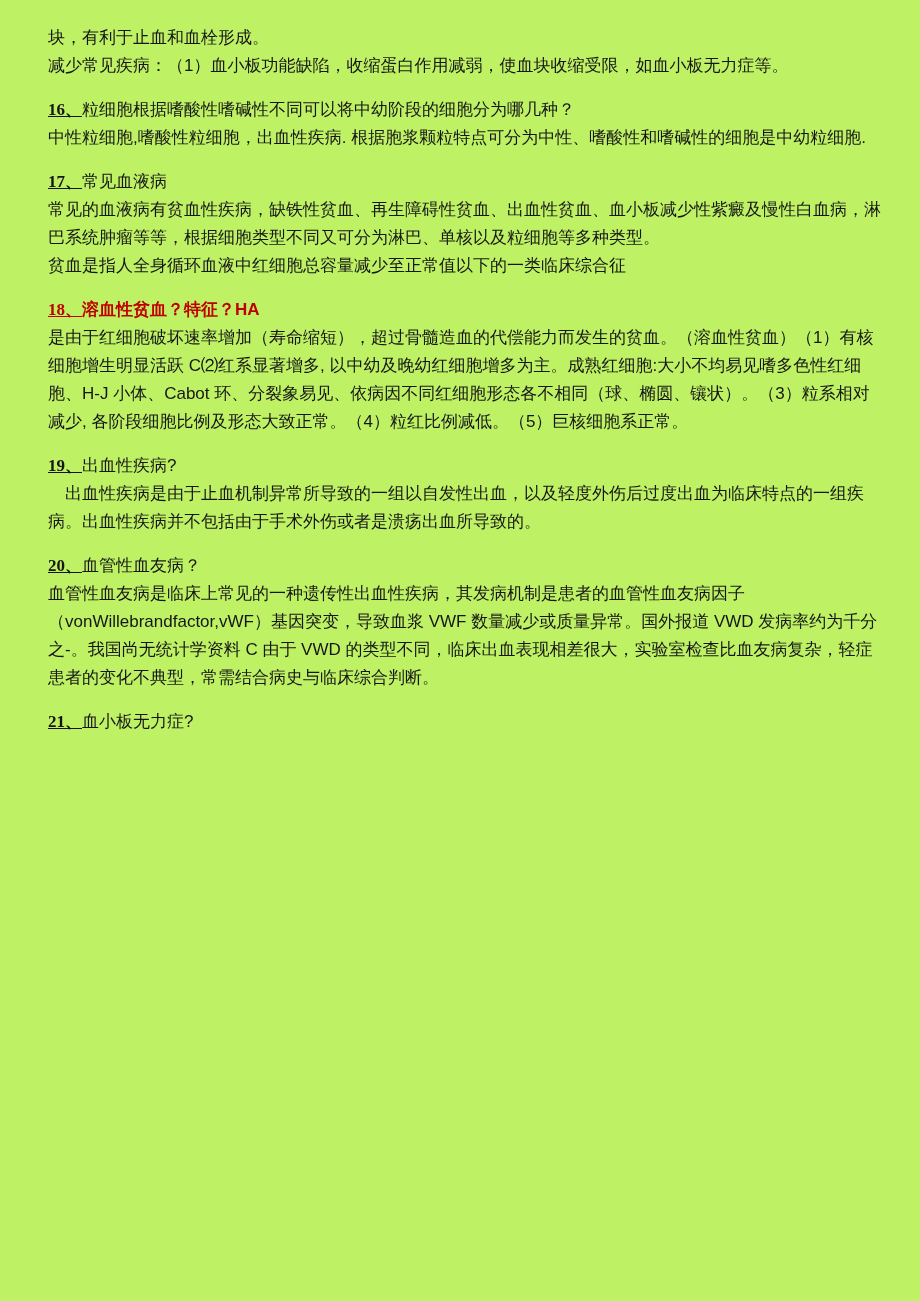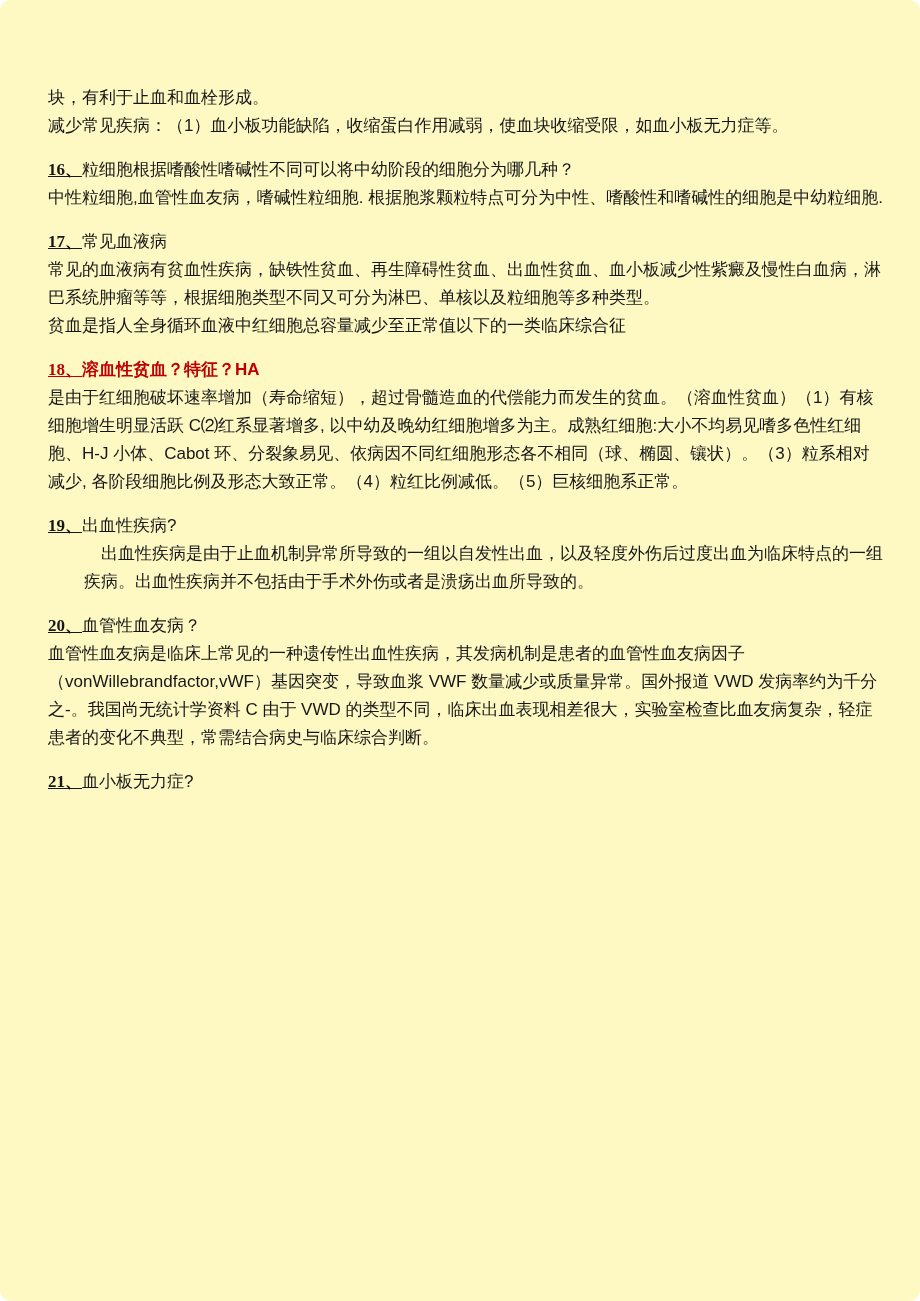--- a/index.html
+++ b/index.html
@@ -5,36 +5,35 @@
   html, body {
     margin: 0;
     padding: 0;
     background: #ffffff;
   }
   .page {
     position: relative;
     box-sizing: border-box;
     width: 920px;
     height: 1301px;
-    background: #fef9c3;
-    padding: 84px 34px 0 48px;
+    background: #bef264;
+    padding: 24px 34px 0 48px;
     font-family: "Liberation Sans", "DejaVu Sans", sans-serif;
     font-size: 17px;
     line-height: 28px;
     color: #161616;
     overflow: hidden;
-    border-radius: 11px;
   }
   .para {
     margin: 0;
     text-align: left;
     word-break: break-word;
   }
   .indent-deep { text-indent: 2.5em; }
-  .indent-one  { text-indent: 1em; margin-left: 36px; }
+  .indent-one  { text-indent: 1em; }
   .heading {
     margin: 16px 0 0 0;
     font-size: 17px;
     line-height: 28px;
     font-weight: normal;
   }
   .num {
     font-family: "Liberation Serif", "DejaVu Serif", serif;
     font-weight: 700;
     text-decoration: underline;
@@ -47,21 +46,21 @@
 </style>
 </head>
 <body>
 
 <div class="page">
 
   <p class="para">块，有利于止血和血栓形成。</p>
   <p class="para">减少常见疾病：（1）血小板功能缺陷，收缩蛋白作用减弱，使血块收缩受限，如血小板无力症等。</p>
 
   <h2 class="heading"><span class="num">16、</span><span class="title">粒细胞根据嗜酸性嗜碱性不同可以将中幼阶段的细胞分为哪几种？</span></h2>
-  <p class="para">中性粒细胞,血管性血友病，嗜碱性粒细胞. 根据胞浆颗粒特点可分为中性、嗜酸性和嗜碱性的细胞是中幼粒细胞.</p>
+  <p class="para">中性粒细胞,嗜酸性粒细胞，出血性疾病. 根据胞浆颗粒特点可分为中性、嗜酸性和嗜碱性的细胞是中幼粒细胞.</p>
 
   <h2 class="heading"><span class="num">17、</span><span class="title">常见血液病</span></h2>
   <p class="para">常见的血液病有贫血性疾病，缺铁性贫血、再生障碍性贫血、出血性贫血、血小板减少性紫癜及慢性白血病，淋巴系统肿瘤等等，根据细胞类型不同又可分为淋巴、单核以及粒细胞等多种类型。</p>
   <p class="para">贫血是指人全身循环血液中红细胞总容量减少至正常值以下的一类临床综合征</p>
 
   <h2 class="heading red"><span class="num">18、</span><span class="title">溶血性贫血？特征？HA</span></h2>
   <p class="para">是由于红细胞破坏速率增加（寿命缩短），超过骨髓造血的代偿能力而发生的贫血。（溶血性贫血）（1）有核细胞增生明显活跃 C⑵红系显著增多, 以中幼及晚幼红细胞增多为主。成熟红细胞:大小不均易见嗜多色性红细胞、H-J 小体、Cabot 环、分裂象易见、依病因不同红细胞形态各不相同（球、椭圆、镶状）。（3）粒系相对减少, 各阶段细胞比例及形态大致正常。（4）粒红比例减低。（5）巨核细胞系正常。</p>
 
   <h2 class="heading"><span class="num">19、</span><span class="title">出血性疾病?</span></h2>
   <p class="para indent-one">出血性疾病是由于止血机制异常所导致的一组以自发性出血，以及轻度外伤后过度出血为临床特点的一组疾病。出血性疾病并不包括由于手术外伤或者是溃疡出血所导致的。</p>

